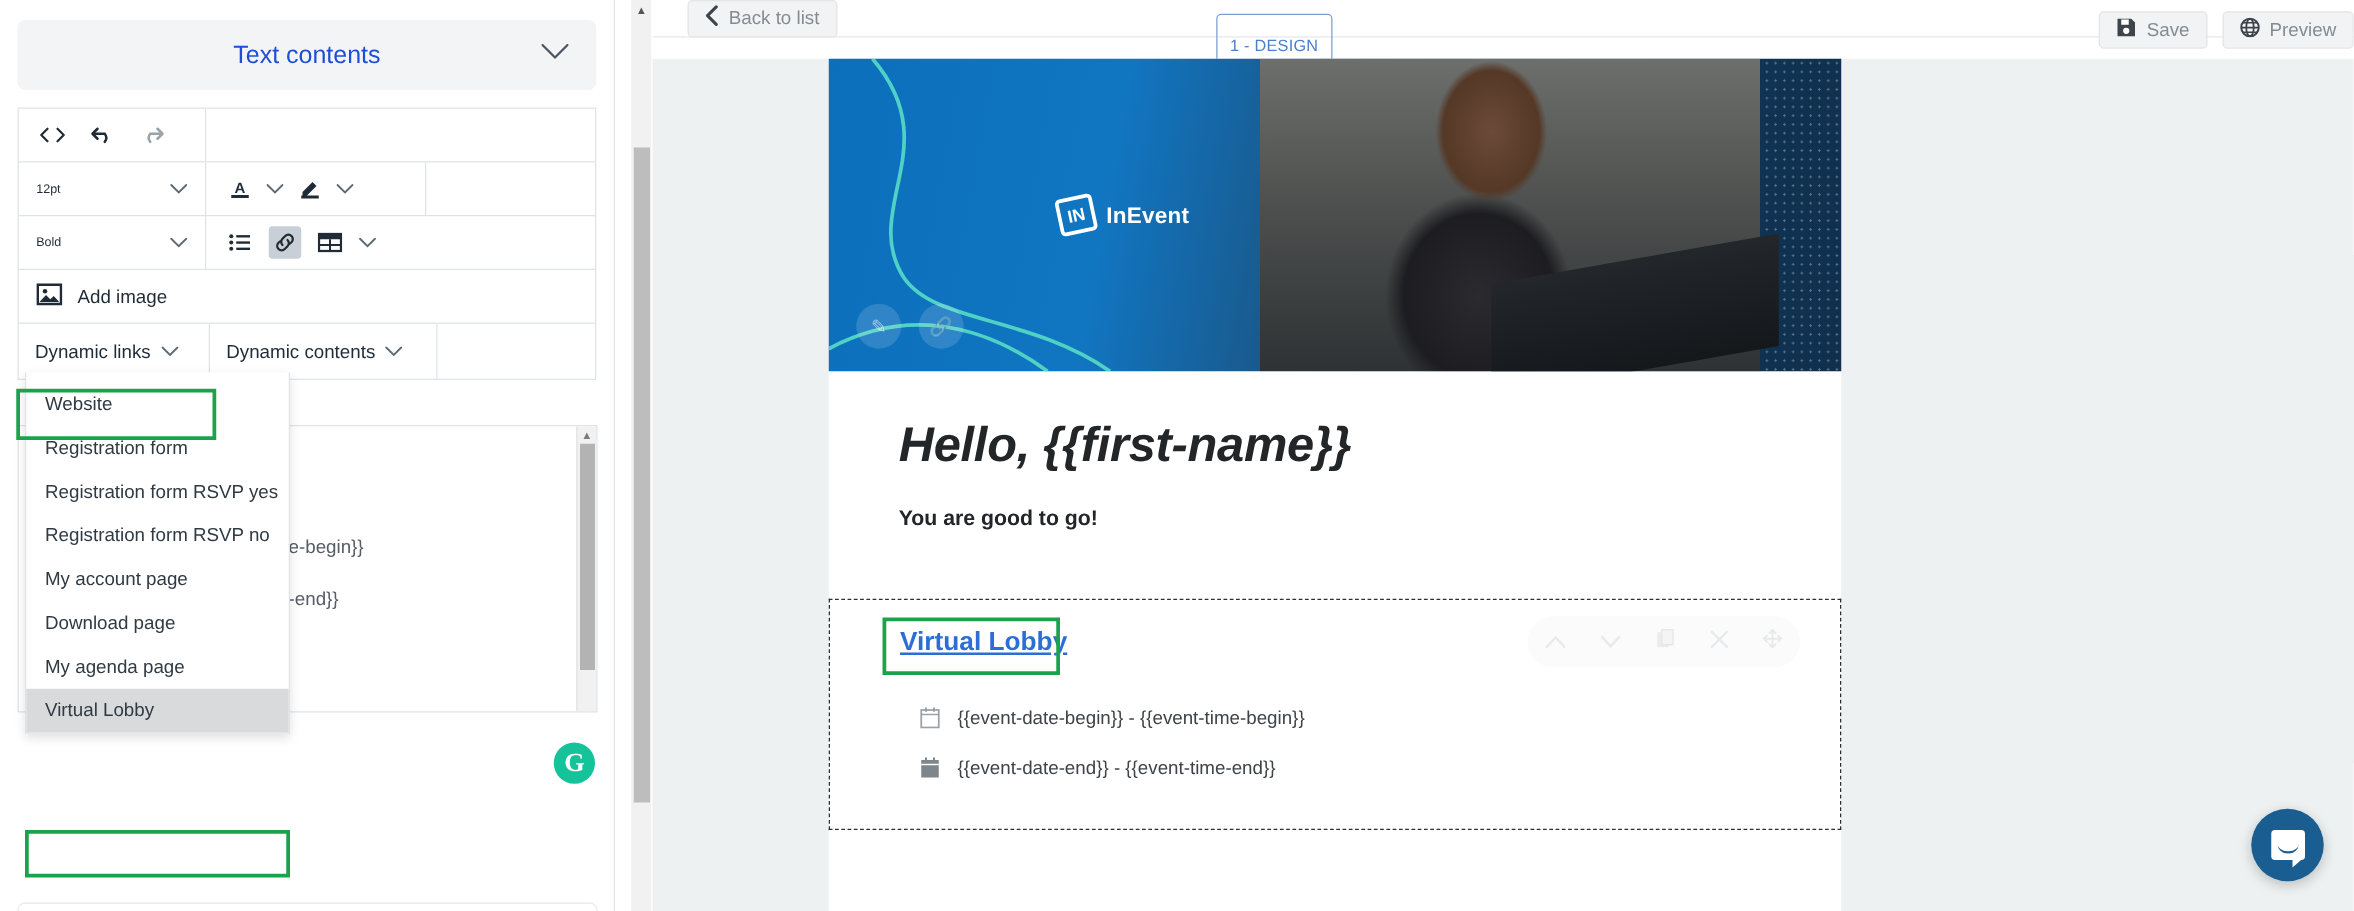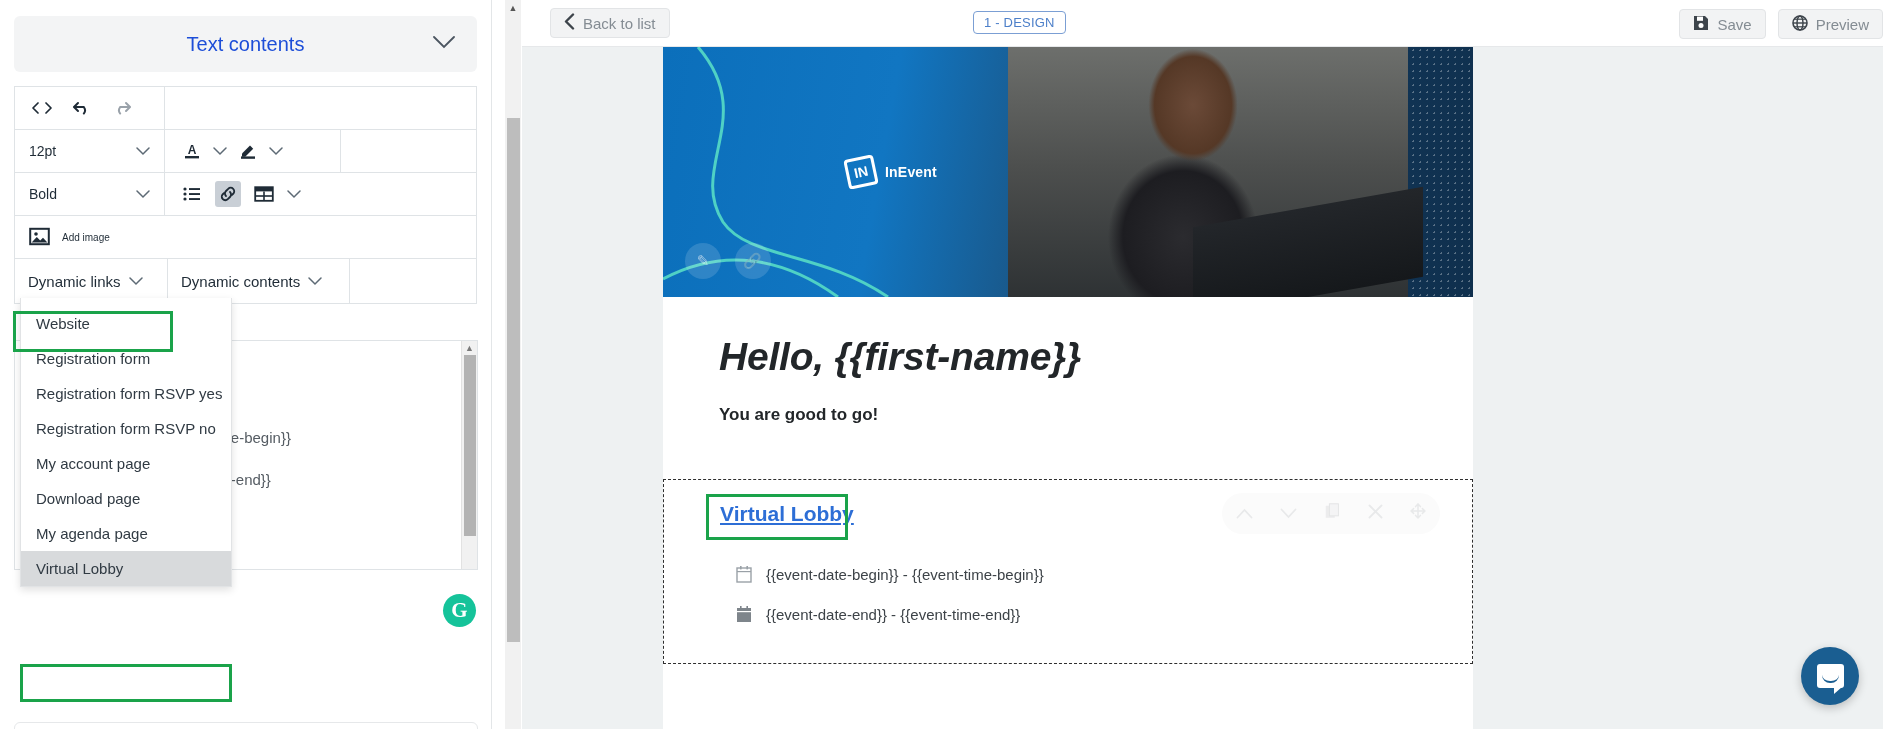--- a/index.html
+++ b/index.html
@@ -44,26 +44,26 @@
   }
   .tcell.flex { flex: 1; border-right: none; }
   .tcell.nb { border-right: none; }
   .icon-btn {
     width: 26px; height: 26px;
     display: flex; align-items: center; justify-content: center;
     color: #1f2b36; border-radius: 3px;
   }
   .icon-btn.active { background: #c9cfd6; }
   .dd-label {
-    font-size: 14px; color: #1f2b36;
+    font-size: 10px; color: #1f2b36;
     display: flex; align-items: center; justify-content: space-between;
     width: 126px;
   }
   .chev-sm { color: #5d6a75; font-size: 13px; }
-  .addimg { display:flex; align-items:center; gap:12px; font-size:10px; color:#1f2b36; }
+  .addimg { display:flex; align-items:center; gap:12px; font-size:15px; color:#1f2b36; }
 
   
   .hl {
     position: absolute;
     border: 3px solid #1aa34a;
     pointer-events: none;
     z-index: 40;
   }
 
   
@@ -151,39 +151,39 @@
   }
   #left-scroll .arrow { text-align:center; font-size:9px; color:#555; line-height:16px; }
   #left-scroll .thumb {
     position: absolute; left: 2px; top: 118px; width: 13px; height: 524px;
     background: #bdbdbd;
   }
 
   
   #topbar {
     position: absolute; left: 522px; top: 0;
-    width: 1361px; height: 47px;
+    width: 1361px; height: 30px;
     background: #ffffff;
     border-bottom: 1px solid #e6e8ea;
     display: flex; align-items: center;
   }
   .tb-btn {
     background: #f2f3f4; border: 1px solid #e2e4e6;
     border-radius: 4px;
     height: 30px;
     display: flex; align-items: center; gap: 8px;
     padding: 0 13px;
     font-size: 15px; color: #848c93;
   }
   .tb-btn .gl { color: #3d444b; font-size: 15px; }
   #back-btn { margin-left: 28px; }
   #step-badge {
     position: absolute; left: 451px; top: 11px;
     border: 1px solid #7b9fd4; border-radius: 4px;
-    padding: 3px 10px;
+    padding: 17px 10px;
     font-size: 13px; color: #4c7fc9; letter-spacing: .2px;
   }
   #tb-right { position: absolute; right: 0; top: 9px; display: flex; gap: 12px; padding-right: 0; }
 
   
   #canvas {
     position: absolute; left: 522px; top: 47px;
     width: 1361px; height: 682px;
     background: #eef1f2;
   }
@@ -218,21 +218,21 @@
     transform: skewY(-10deg);
   }
   #logo { position: absolute; left: 183px; top: 110px; display: flex; align-items: center; gap: 9px; }
   #logo .mark {
     width: 30px; height: 30px;
     border: 3px solid #ffffff; border-radius: 4px;
     transform: rotate(-12deg);
     display:flex; align-items:center; justify-content:center;
     color:#fff; font-weight:700; font-size:14px;
   }
-  #logo .word { color: #ffffff; font-size: 14px; font-weight: 700; letter-spacing: .2px; }
+  #logo .word { color: #ffffff; font-size: 18px; font-weight: 700; letter-spacing: .2px; }
   #hero .ghost-btns { position:absolute; left: 22px; bottom: 18px; display:flex; gap: 14px; }
   #hero .ghost-btns div {
     width: 36px; height: 36px; border-radius:50%;
     background: rgba(255,255,255,0.14);
     display:flex;align-items:center;justify-content:center;
     color: rgba(255,255,255,0.55); font-size: 15px;
   }
 
   #email-body { padding: 38px 56px 10px 56px; }
   #email-h1 { font-size: 39px; font-weight: 700; color: #222629; letter-spacing: -0.2px; font-style: italic; }

